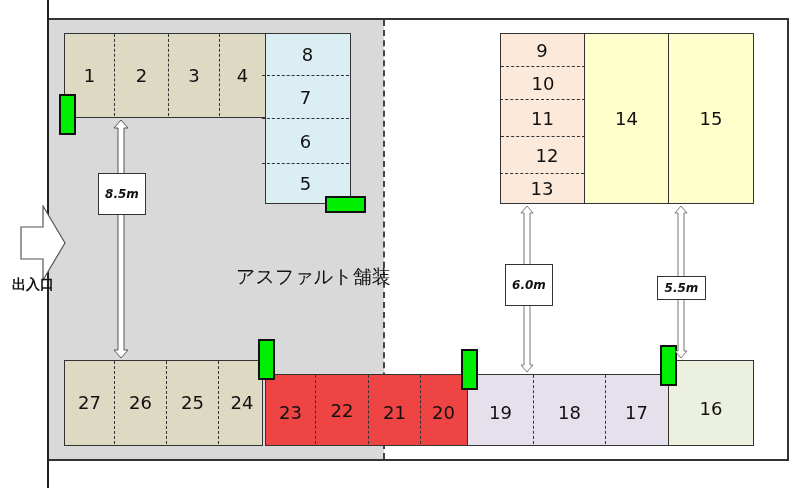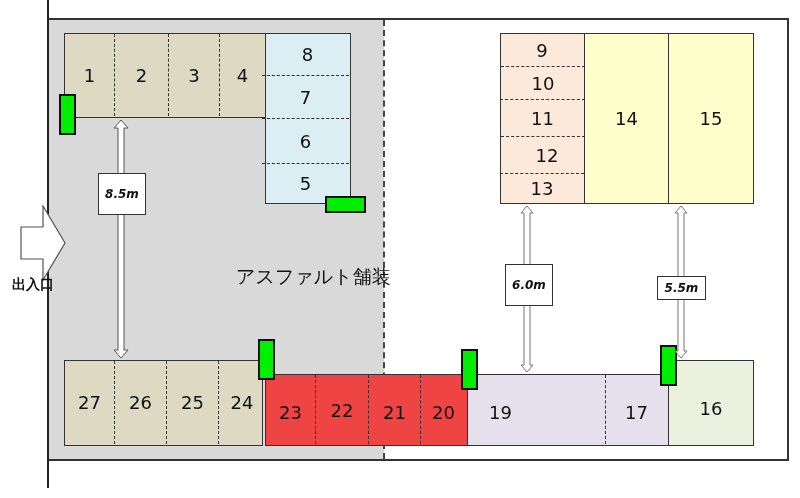--- a/index.html
+++ b/index.html
@@ -115,20 +115,23 @@
     </div>
   <div class="space vdiv" style="left:154px;top:0;width:46px;height:69px;padding-top:6px;">
       <span>20</span>
     </div>
 </div>
 
 <div class="abs block" style="left:467px;top:374px;width:202px;height:72px;background:#e5e0ec;">
   <div class="space" style="left:0;top:0;width:65px;height:69px;padding-top:6px;justify-content:center;">
       <span>19</span>
     </div>
+  <div class="space vdiv" style="left:65px;top:0;width:72px;height:69px;padding-top:6px;">
+      <span>18</span>
+    </div>
   <div class="space vdiv" style="left:137px;top:0;width:62px;height:69px;padding-top:6px;">
       <span>17</span>
     </div>
 </div>
 
 <div class="abs block space" style="left:668px;top:360px;width:86px;height:86px;background:#ebf1de;padding-top:10px;">
   <span>16</span>
 </div>
 
 <div class="abs marker" style="left:59px;top:94px;width:17px;height:41px;"></div>

